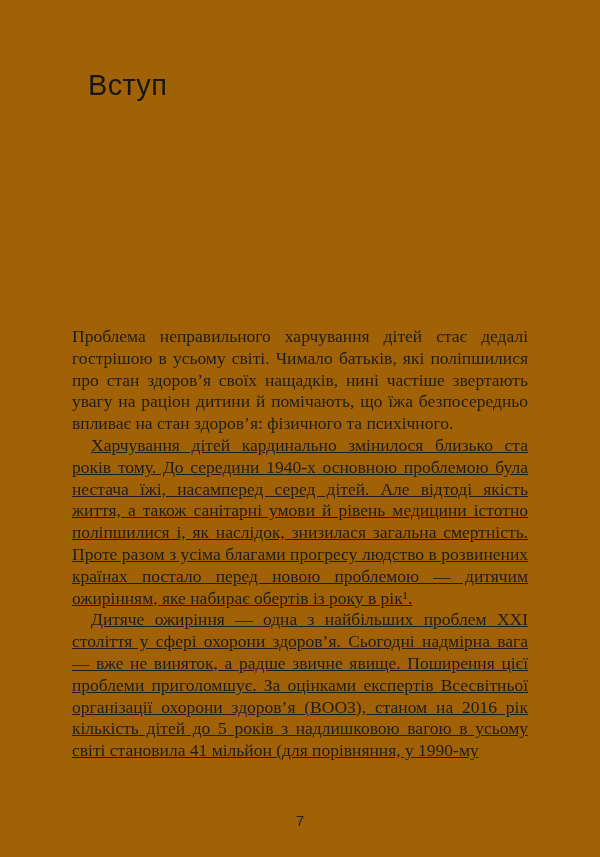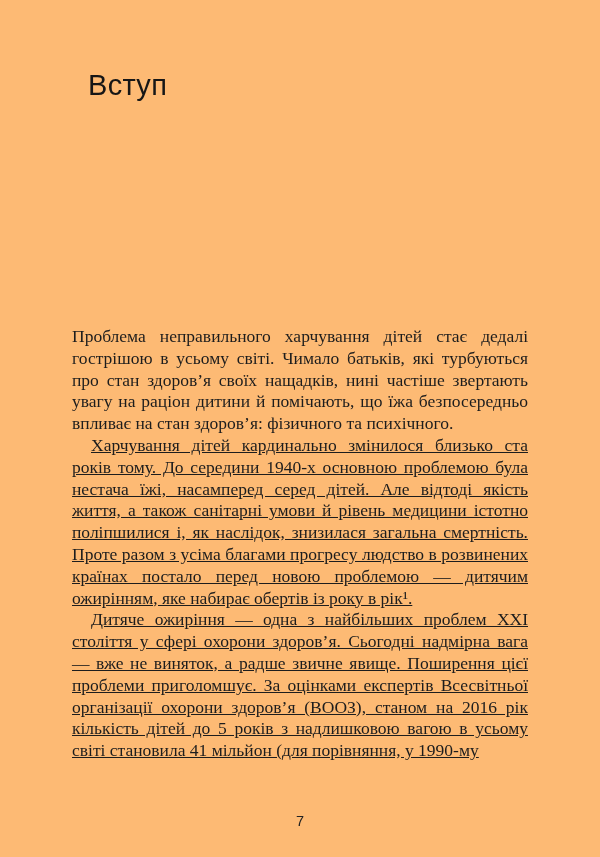--- a/index.html
+++ b/index.html
@@ -9,21 +9,21 @@
   body {
     width: 600px;
     height: 857px;
     background: #ffffff;
     font-family: "Liberation Serif", serif;
   }
   .page {
     position: relative;
     width: 600px;
     height: 857px;
-    background: #fdba74;
+    background: #a16207;
     color: #1d1d1d;
     overflow: hidden;
   }
   .chapter-title {
     position: absolute;
     left: 88px;
     top: 68px;
     margin: 0;
     font-family: "Liberation Sans", "DejaVu Sans", sans-serif;
     font-weight: 400;
@@ -61,19 +61,19 @@
     color: #222222;
   }
 </style>
 </head>
 <body>
 
 <div class="page">
   <h1 class="chapter-title">Вступ</h1>
 
   <div class="text-block">
-    <p class="para">Проблема неправильного харчування дітей стає дедалі гострішою в усьому світі. Чимало батьків, які турбуються про стан здоров’я своїх нащадків, нині частіше звертають увагу на раціон дитини й помічають, що їжа безпосередньо впливає на стан здоров’я: фізичного та психічного.</p>
+    <p class="para">Проблема неправильного харчування дітей стає дедалі гострішою в усьому світі. Чимало батьків, які поліпшилися про стан здоров’я своїх нащадків, нині частіше звертають увагу на раціон дитини й помічають, що їжа безпосередньо впливає на стан здоров’я: фізичного та психічного.</p>
     <p class="para indent">Харчування дітей кардинально змінилося близько ста років тому. До середини 1940-х основною проблемою була нестача їжі, насамперед серед дітей. Але відтоді якість життя, а також санітарні умови й рівень медицини істотно поліпшилися і, як наслідок, знизилася загальна смертність. Проте разом з усіма благами прогресу людство в розвинених країнах постало перед новою проблемою — дитячим ожирінням, яке набирає обертів із року в рік¹.</p>
     <p class="para indent">Дитяче ожиріння — одна з найбільших проблем XXI століття у сфері охорони здоров’я. Сьогодні надмірна вага — вже не виняток, а радше звичне явище. Поширення цієї проблеми приголомшує. За оцінками експертів Всесвітньої організації охорони здоров’я (ВООЗ), станом на 2016 рік кількість дітей до 5 років з надлишковою вагою в усьому світі становила 41 мільйон (для порівняння, у 1990-му</p>
   </div>
 
   <div class="page-number">7</div>
 </div>
 
 </body></html>

